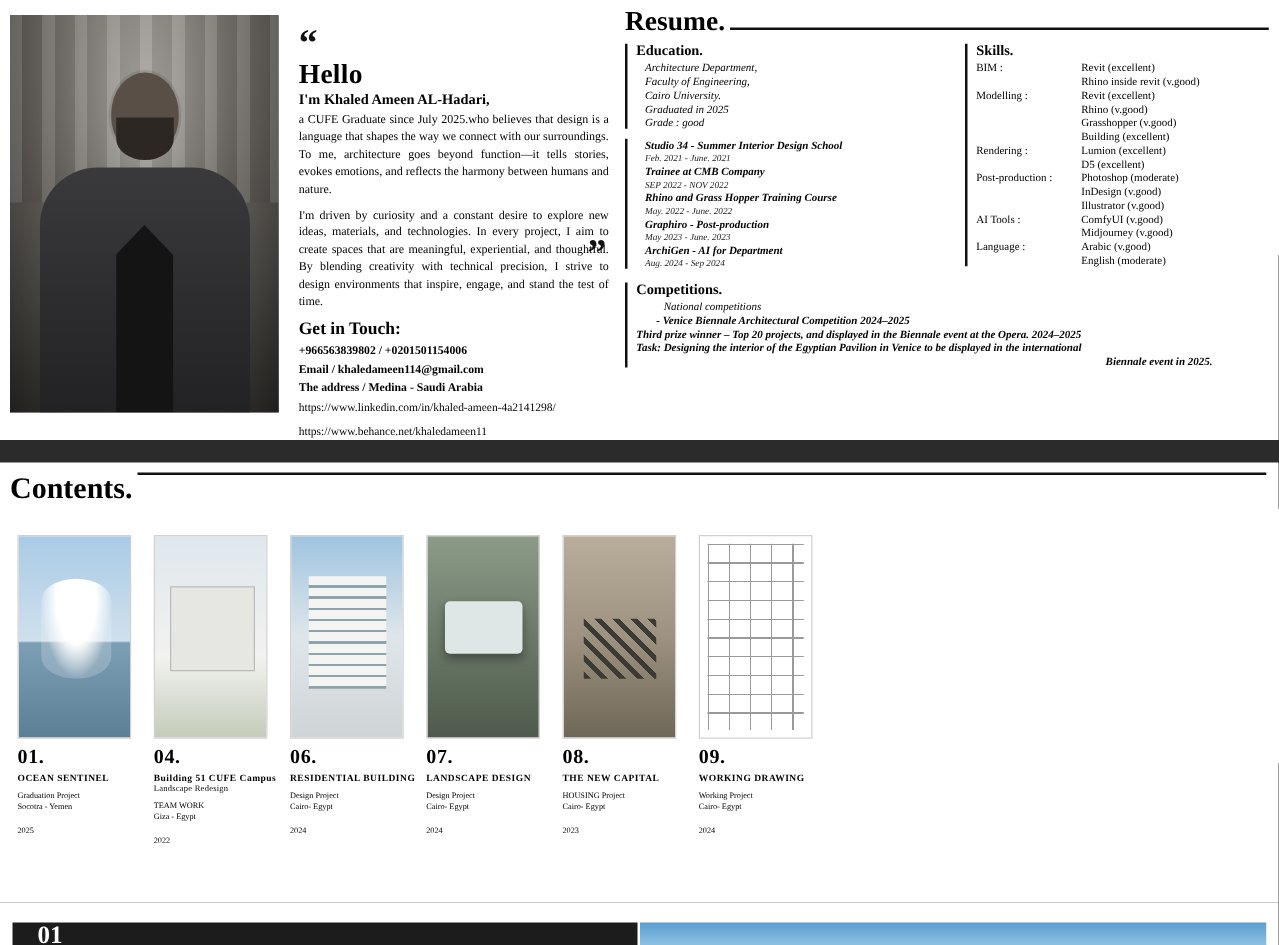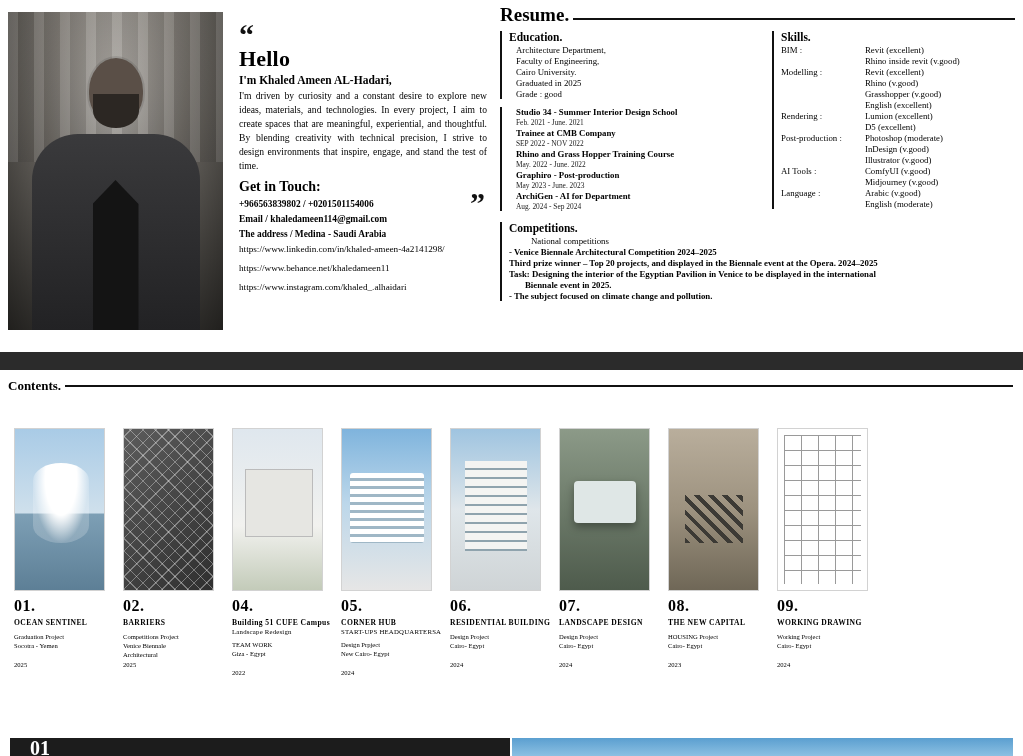--- a/index.html
+++ b/index.html
@@ -74,46 +74,46 @@
   }
   .touch-title { font-size:14px; font-weight:bold; margin:4px 0 4px; }
   .touch-line { font-size:9.4px; font-weight:bold; margin-bottom:5px; }
   .link-line { font-size:9.2px; margin-bottom:9px; }
 
   
   .resume-right{
     position:absolute; left:500px; top:4px; width:515px; height:340px;
   }
   .res-head{
-    font-size:19px; font-weight:bold; display:flex; align-items:flex-end; gap:4px;
+    font-size:22px; font-weight:bold; display:flex; align-items:flex-end; gap:4px;
   }
   .res-head .rule{ flex:1; height:2px; background:#111; margin-bottom:6px;}
   .sec-box{ border-left:2px solid #111; padding-left:7px; margin-top:5px;}
   .sec-title{ font-size:11.5px; font-weight:bold; margin-bottom:2px;}
-  .sec-li{ font-size:8.8px; margin:0 0 1px 7px;}
+  .sec-li{ font-size:8.8px; margin:0 0 1px 7px;font-style:italic;}
   .sec-li.b{ font-weight:bold; }
   .sec-li.sm{ font-size:7.4px; color:#222; }
   .two-col{ display:flex; }
   .col-a{ width:272px; }
   .col-b{ width:238px; }
   .skill-row{ display:flex; font-size:8.8px; margin-bottom:1px;}
   .skill-k{ width:84px; }
   .skill-v{ flex:1; }
 
   
   .band{ position:absolute; left:0; top:352px; width:1023px; height:18px; background:#2b2b2b;}
 
   
   .page-contents{
     position:absolute; left:0; top:370px; width:1023px; height:352px; background:#fff;
   }
   .contents-head{
     position:absolute; left:8px; top:8px; right:10px;
-    display:flex; align-items:flex-end; gap:4px;
-    font-size:13px; font-weight:bold;
+    display:flex; align-items:flex-start; gap:4px;
+    font-size:24px; font-weight:bold;
   }
   .contents-head .rule{ flex:1; height:2px; background:#111; margin-bottom:7px;}
   .cards{
     position:absolute; left:14px; top:58px; right:6px;
     display:flex; gap:0;
   }
   .card{ width:109px; padding-right:6px; }
   .thumb{ width:91px; height:163px; border:1px solid #d2d2d2; overflow:hidden; position:relative;}
   .card-num{ font-size:16px; font-weight:bold; margin-top:6px; letter-spacing:.5px;}
   .card-title{ font-size:7.6px; font-weight:bold; letter-spacing:.4px; margin-top:3px; line-height:1.25;}
@@ -173,20 +173,21 @@
       <div class="body"></div>
       <div class="shirt"></div>
       <div class="head"></div>
       <div class="beard"></div>
     </div>
 
     <div class="resume-bio">
       <div class="quote-open">“</div>
       <div class="hello">Hello</div>
       <div class="bio-name">I'm Khaled Ameen AL-Hadari,</div>
+      <p class="bio-p">a CUFE Graduate since July 2025.who believes that design is a language that shapes the way we connect with our surroundings. To me, architecture goes beyond function—it tells stories, evokes emotions, and reflects the harmony between humans and nature.</p>
       <p class="bio-p">I'm driven by curiosity and a constant desire to explore new ideas, materials, and technologies. In every project, I aim to create spaces that are meaningful, experiential, and thoughtful. By blending creativity with technical precision, I strive to design environments that inspire, engage, and stand the test of time.</p>
       <div class="quote-close">”</div>
 
       <div class="touch-title">Get in Touch:</div>
       <div class="touch-line">+966563839802 / +0201501154006</div>
       <div class="touch-line">Email / khaledameen114@gmail.com</div>
       <div class="touch-line">The address / Medina - Saudi Arabia</div>
 
       <div class="link-line">https://www.linkedin.com/in/khaled-ameen-4a2141298/</div>
       <div class="link-line">https://www.behance.net/khaledameen11</div>
@@ -246,21 +247,21 @@
           <div class="skill-row">
             <div class="skill-k"></div>
             <div class="skill-v">Rhino (v.good)</div>
           </div>
           <div class="skill-row">
             <div class="skill-k"></div>
             <div class="skill-v">Grasshopper (v.good)</div>
           </div>
           <div class="skill-row">
             <div class="skill-k"></div>
-            <div class="skill-v">English (excellent)</div>
+            <div class="skill-v">Building (excellent)</div>
           </div>
 
           <div class="skill-row">
             <div class="skill-k">Rendering :</div>
             <div class="skill-v">Lumion  (excellent)</div>
           </div>
           <div class="skill-row">
             <div class="skill-k"></div>
             <div class="skill-v">D5 (excellent)</div>
           </div>
@@ -295,25 +296,24 @@
             <div class="skill-k"></div>
             <div class="skill-v">English (moderate)</div>
           </div>
         </div>
       </div>
     </div>
 
     <div class="sec-box" style="margin-top:10px;width:470px;">
       <div class="sec-title">Competitions.</div>
       <div class="sec-li" style="margin-left:22px;">National competitions</div>
-      <div class="sec-li b" style="margin-left:0;">- Venice Biennale Architectural Competition 2024–2025</div>
+      <div class="sec-li b" style="margin-left:16px;">- Venice Biennale Architectural Competition 2024–2025</div>
       <div class="sec-li b" style="margin-left:0;">Third prize winner – Top 20 projects, and displayed in the Biennale event at the Opera. 2024–2025</div>
       <div class="sec-li b" style="margin-left:0;">Task: Designing the interior of the Egyptian Pavilion in Venice to be displayed in the international</div>
-      <div class="sec-li b" style="margin-left:16px;">Biennale event in 2025.</div>
-      <div class="sec-li b" style="margin-left:0;">- The subject focused on climate change and pollution.</div>
+      <div class="sec-li b" style="margin-left:16px;text-align:right;">Biennale event in 2025.</div>
     </div>
   </div>
 </section>
 
 <div class="band"></div>
 
 <section class="page-contents">
   <div class="contents-head">
     <span>Contents.</span>
     <span class="rule"></span>
@@ -324,51 +324,32 @@
     <div class="card">
       <div class="thumb t1"></div>
       <div class="card-num">01.</div>
       <div class="card-title">OCEAN SENTINEL</div>
       <div class="card-sub"></div>
       <div class="card-meta">Graduation Project</div>
       <div class="card-meta" style="margin-top:0;">Socotra - Yemen</div>
       <div class="card-year">2025</div>
     </div>
 
-    <div class="card">
-      <div class="thumb t2"></div>
-      <div class="card-num">02.</div>
-      <div class="card-title">BARRIERS</div>
-      <div class="card-sub"></div>
-      <div class="card-meta">Competitions Project</div>
-      <div class="card-meta" style="margin-top:0;">Venice Biennale</div>
-      <div class="card-meta" style="margin-top:0;">Architectural</div>
-      <div class="card-year" style="margin-top:2px;">2025</div>
-    </div>
 
 
     <div class="card">
       <div class="thumb t4"></div>
       <div class="card-num">04.</div>
       <div class="card-title">Building 51 CUFE Campus</div>
       <div class="card-sub">Landscape Redesign</div>
       <div class="card-meta">TEAM WORK</div>
       <div class="card-meta" style="margin-top:0;">Giza - Egypt</div>
       <div class="card-year">2022</div>
     </div>
 
-    <div class="card">
-      <div class="thumb t5"></div>
-      <div class="card-num">05.</div>
-      <div class="card-title">CORNER HUB</div>
-      <div class="card-sub">START-UPS  HEADQUARTERSA</div>
-      <div class="card-meta">Design Prpject</div>
-      <div class="card-meta" style="margin-top:0;">New Cairo- Egypt</div>
-      <div class="card-year">2024</div>
-    </div>
 
     <div class="card">
       <div class="thumb t6"></div>
       <div class="card-num">06.</div>
       <div class="card-title">RESIDENTIAL BUILDING</div>
       <div class="card-sub"></div>
       <div class="card-meta">Design Project</div>
       <div class="card-meta" style="margin-top:0;">Cairo- Egypt</div>
       <div class="card-year">2024</div>
     </div>

